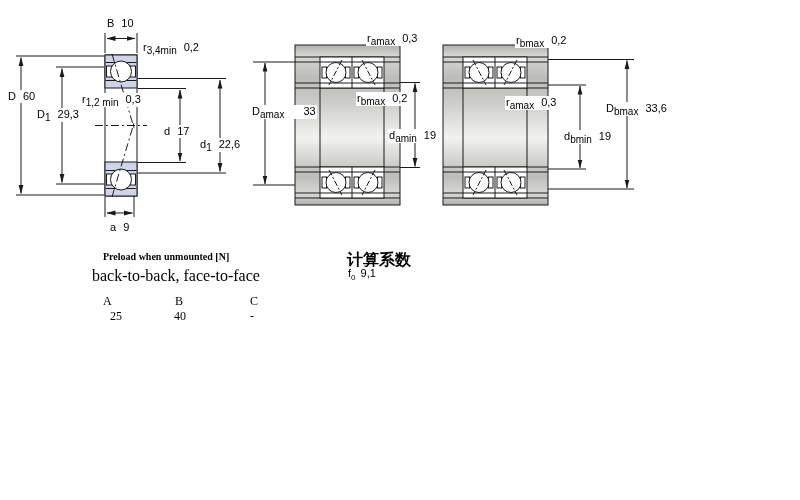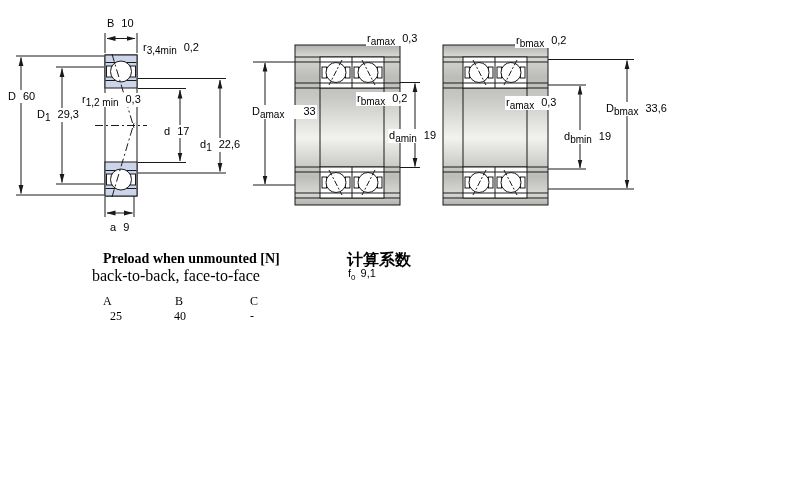--- a/index.html
+++ b/index.html
@@ -5,21 +5,21 @@
   html,body{margin:0;padding:0;background:#fff;}
   #canvas{position:relative;width:800px;height:500px;background:#ffffff;overflow:hidden;
           font-family:"Liberation Sans",sans-serif;}
   svg{position:absolute;left:0;top:0;}
   .lbl{position:absolute;font-size:11px;line-height:13px;color:#000;background:#fff;
        padding:0 1px;white-space:nowrap;}
   .lbl sub{font-size:10px;line-height:8px;vertical-align:-3px;}
   .lbl .val{margin-left:7px;}
   .lbl .val-tight{margin-left:19px;}
   .cap-title{position:absolute;left:103px;top:251px;font-family:"Liberation Serif",serif;
-             font-weight:bold;font-size:14px;}
+             font-weight:bold;font-size:10px;}
   .cap-sub{position:absolute;left:92px;top:267px;font-family:"Liberation Serif",serif;font-size:16px;}
   .cjk-title{position:absolute;left:347px;top:250px;font-weight:bold;font-size:16px;
              font-family:"Liberation Sans",sans-serif;}
   .f0{position:absolute;left:348px;top:267px;font-size:11px;background:#fff;}
   .f0 sub{font-size:8px;vertical-align:-3px;}
   .f0 .val{margin-left:5px;}
   .tcell{position:absolute;font-family:"Liberation Serif",serif;font-size:12px;}
 </style>
 </head>
 <body>

